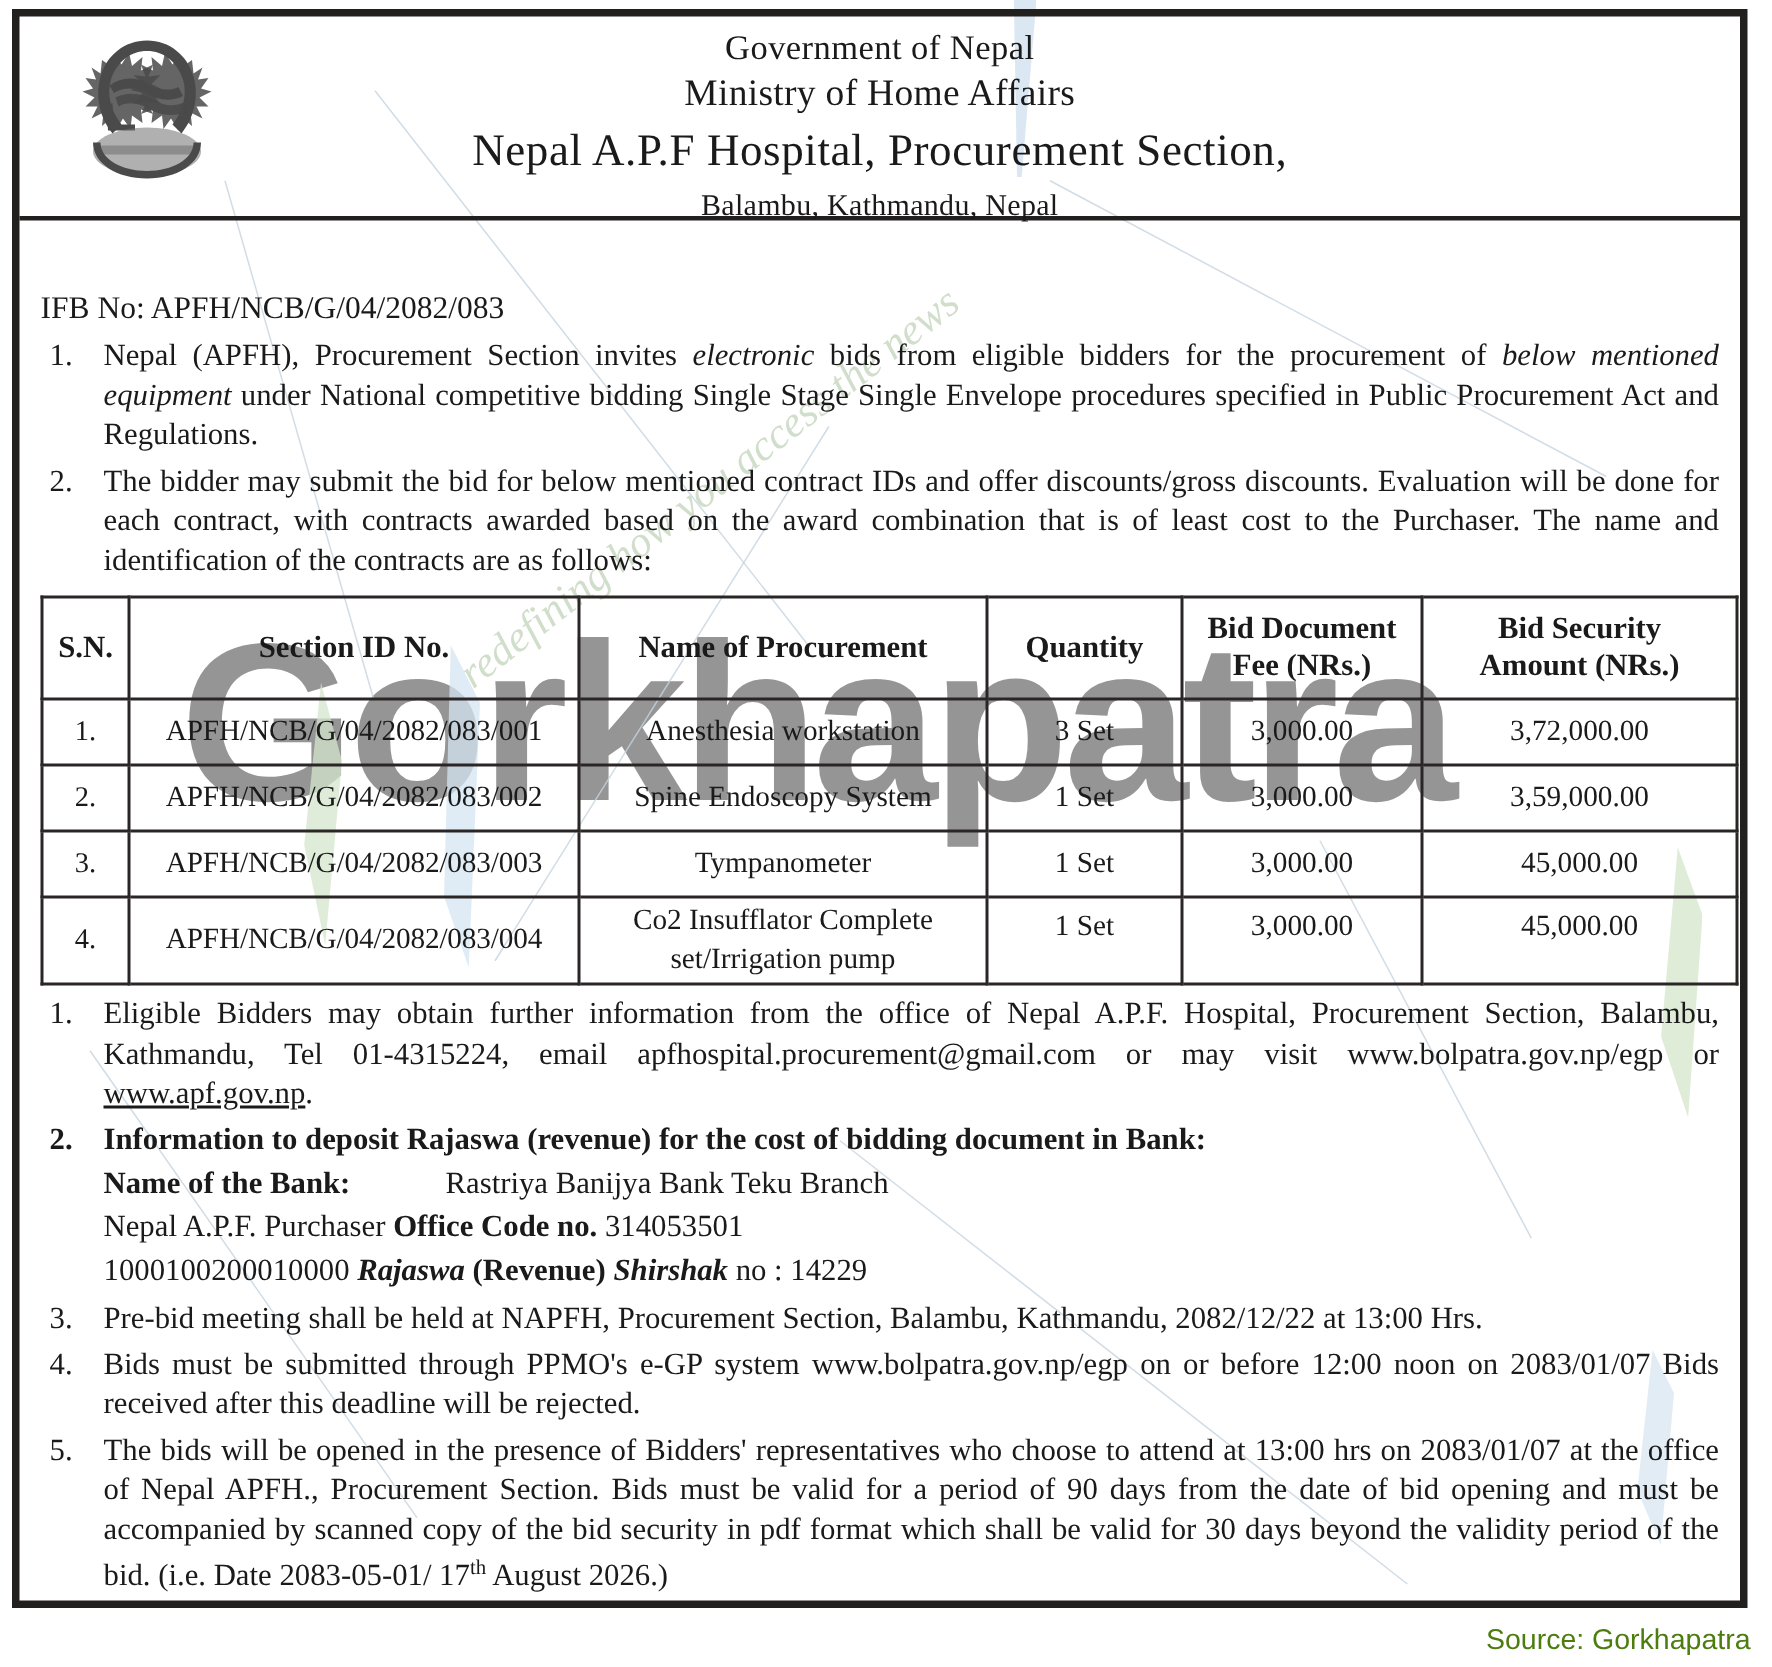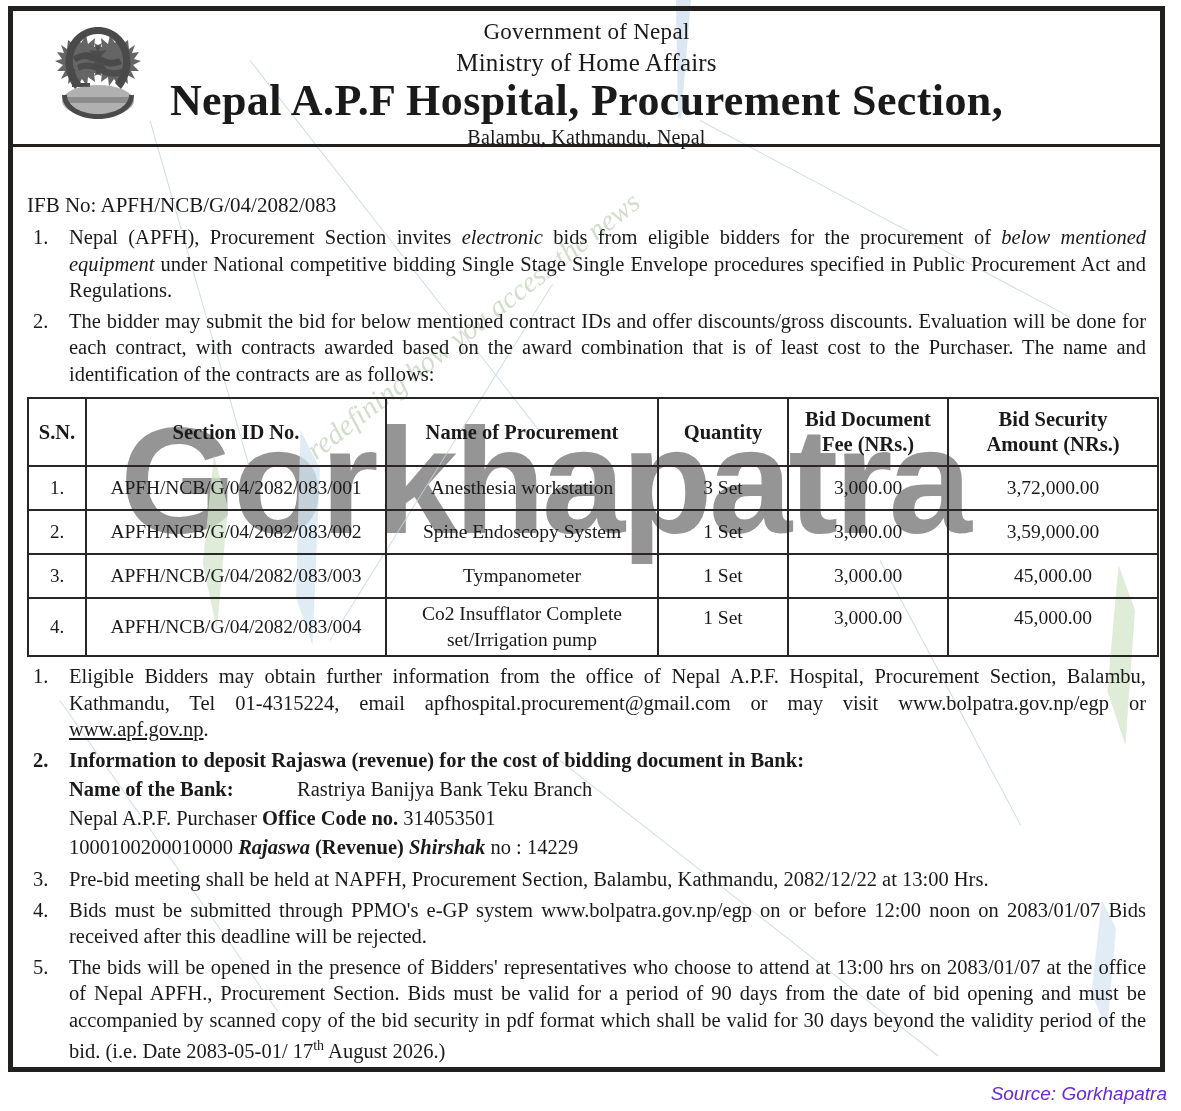--- a/index.html
+++ b/index.html
@@ -129,22 +129,22 @@
     font-size: 23px;
     line-height: 30px;
     letter-spacing: .3px;
   }
   .ministry-line {
     font-size: 25px;
     line-height: 32px;
     letter-spacing: .2px;
   }
   .org-line {
-    font-size: 44px;
-    font-weight: bold;
+    font-size: 30px;
+    font-weight: normal;
     line-height: 44px;
     letter-spacing: .4px;
   }
   .address-line {
     font-size: 20px;
     line-height: 28px;
     letter-spacing: .2px;
   }
 
   
@@ -239,23 +239,22 @@
   .bank-row .value { flex: 1; }
   b { font-weight: bold; }
   .sup { font-size: 0.68em; vertical-align: super; }
 
   
   .source {
     position: absolute;
     right: 14px;
     top: 1083px;
     font-family: "Liberation Sans", sans-serif;
-    font-style: italic;
     font-size: 19px;
-    color: #6d28d9;
+    color: #4d7c0f;
     z-index: 3;
   }
 </style>
 </head>
 <body>
 
 <div class="page">
 
   <div class="watermark-layer">
     <div class="wm-text">Gorkhapatra</div>

